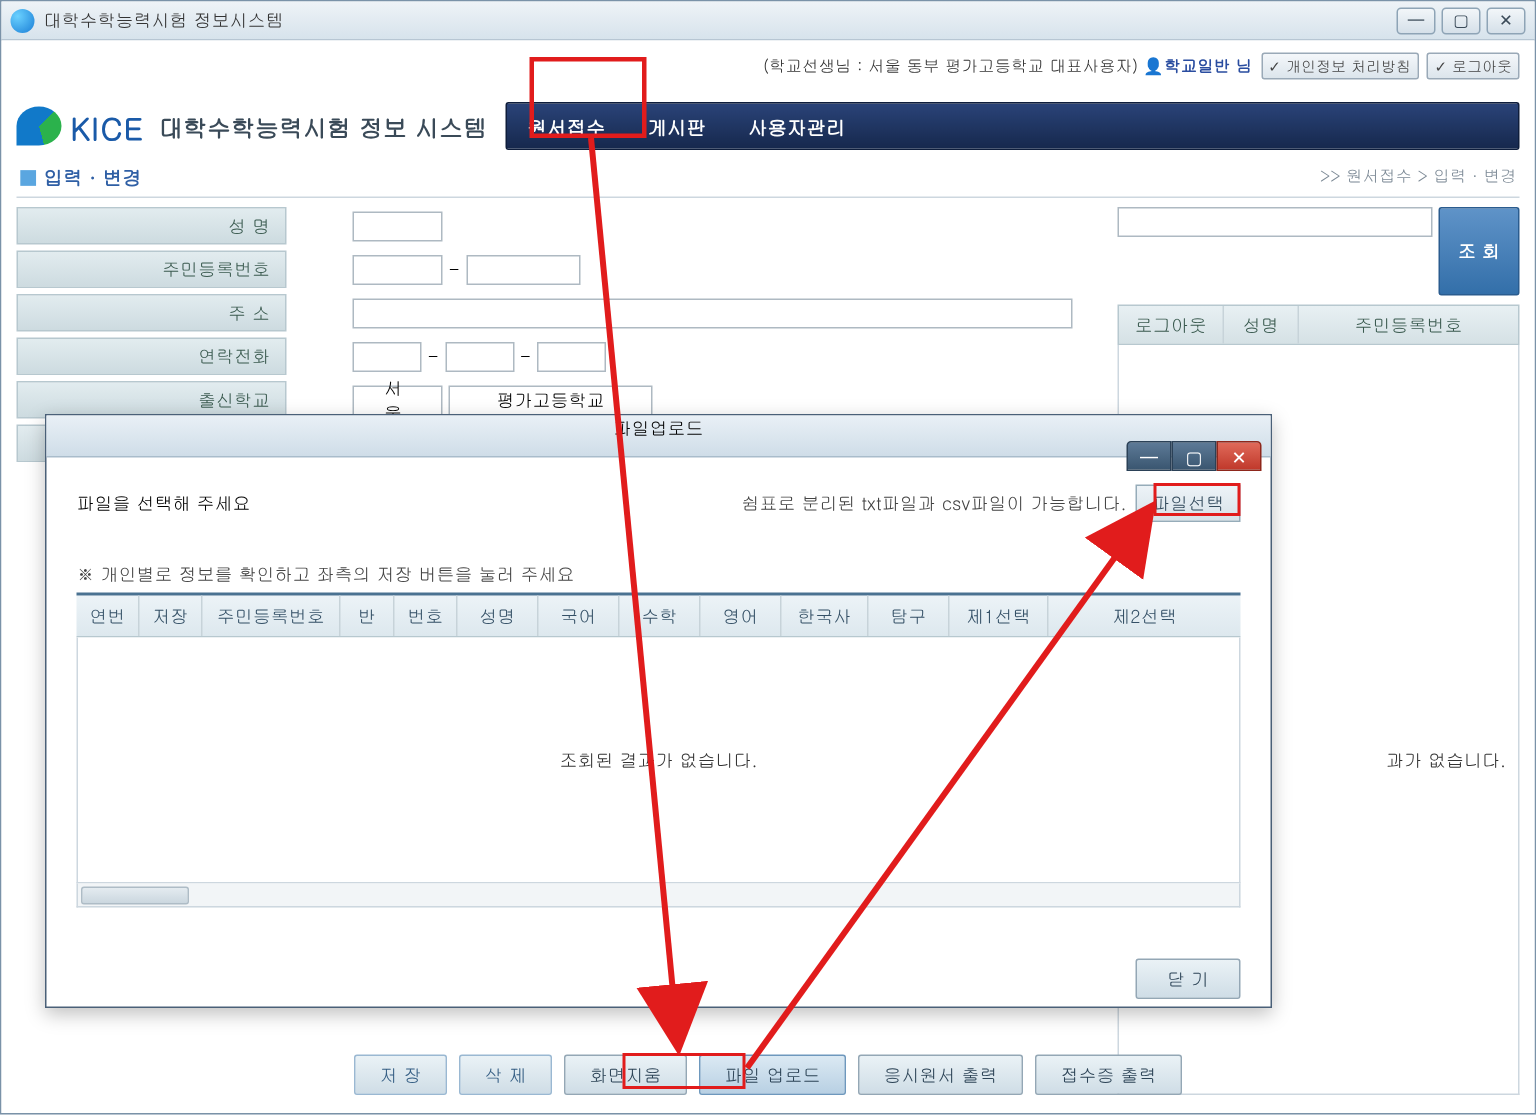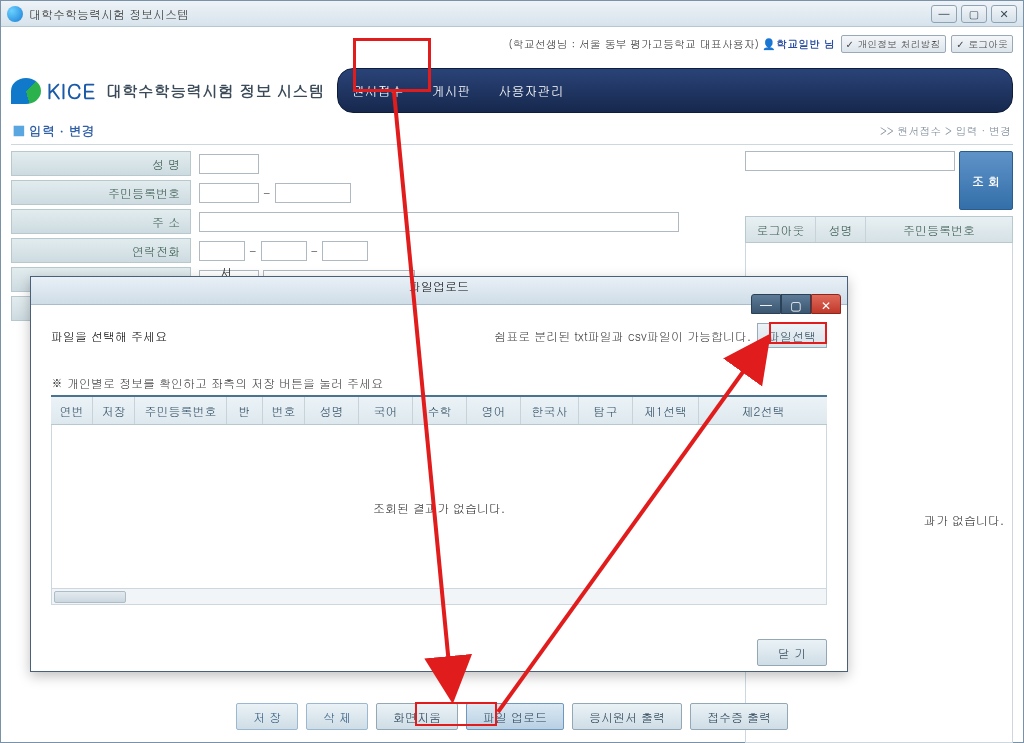--- a/index.html
+++ b/index.html
@@ -73,25 +73,26 @@
   background: conic-gradient(from 45deg, #2bb24c 0 120deg, #1179c9 120deg 360deg);
   border-radius: 50% 50% 50% 0;
 }
 .logo-text { color: #1a5aa8; font-weight: bold; font-size: 20px; letter-spacing: 1px; }
 .logo-sub { font-size: 16px; color: #3a4a58; font-weight: bold; margin-left: 4px; }
 .navbar {
   flex: 1;
   margin-left: 12px;
   background: linear-gradient(#2a4378,#16284d);
   border: 1px solid #0e1d3b;
-  border-radius: 16px;
-  height: 45px;
+  border-radius: 2px;
+  height: 32px;
   display: flex; align-items: center;
   padding: 0 14px;
   gap: 28px;
+  font-weight: bold;
 }
 .navbar a { color: #fff; font-size: 13px; text-decoration: none; }
 
 .red-box {
   position: absolute;
   border: 3px solid #e11c1c;
   pointer-events: none;
   z-index: 50;
 }
 
@@ -107,20 +108,21 @@
 .main-wrap {
   display: flex;
   padding: 0 10px;
   gap: 10px;
 }
 .form-col { flex: 1; }
 .side-col { width: 268px; }
 .form-row {
   display: flex; align-items: center;
   margin-bottom: 4px;
+  gap: 36px;
 }
 .lbl {
   width: 180px; text-align: right;
   background: linear-gradient(#e2ecef,#cddbe0);
   border: 1px solid #b7c8cf;
   padding: 3px 10px 3px 0;
   color: #3a5a4f;
   font-size: 12px;
 }
 .fld { flex: 1; padding-left: 8px; display: flex; align-items: center; gap: 4px; }
@@ -343,21 +345,21 @@
           <div class="fld">
             <input type="text" style="width: 46px;"> -
             <input type="text" style="width: 46px;"> -
             <input type="text" style="width: 46px;">
           </div>
         </div>
         <div class="form-row">
           <div class="lbl">출신학교</div>
           <div class="fld">
             <span class="textish" style="width:60px;justify-content:center">서울</span>
-            <span class="textish" style="width:152px;justify-content:center">평가고등학교</span>
+            <span class="textish" style="width:136px;justify-content:center">평가고등학교</span>
           </div>
         </div>
         <div class="form-row">
           <div class="lbl">학  력</div>
           <div class="fld" style="border:1px solid #aeb9c2;height:22px;padding:0 10px;background:#fff;width:210px">
             <label><input type="radio" name="edu" checked="" style=""> <span>졸업예정</span></label>
             <label style="margin-left:34px"><input type="radio" name="edu" style=""> <span>졸업</span></label>
           </div>
         </div>
       </div>

